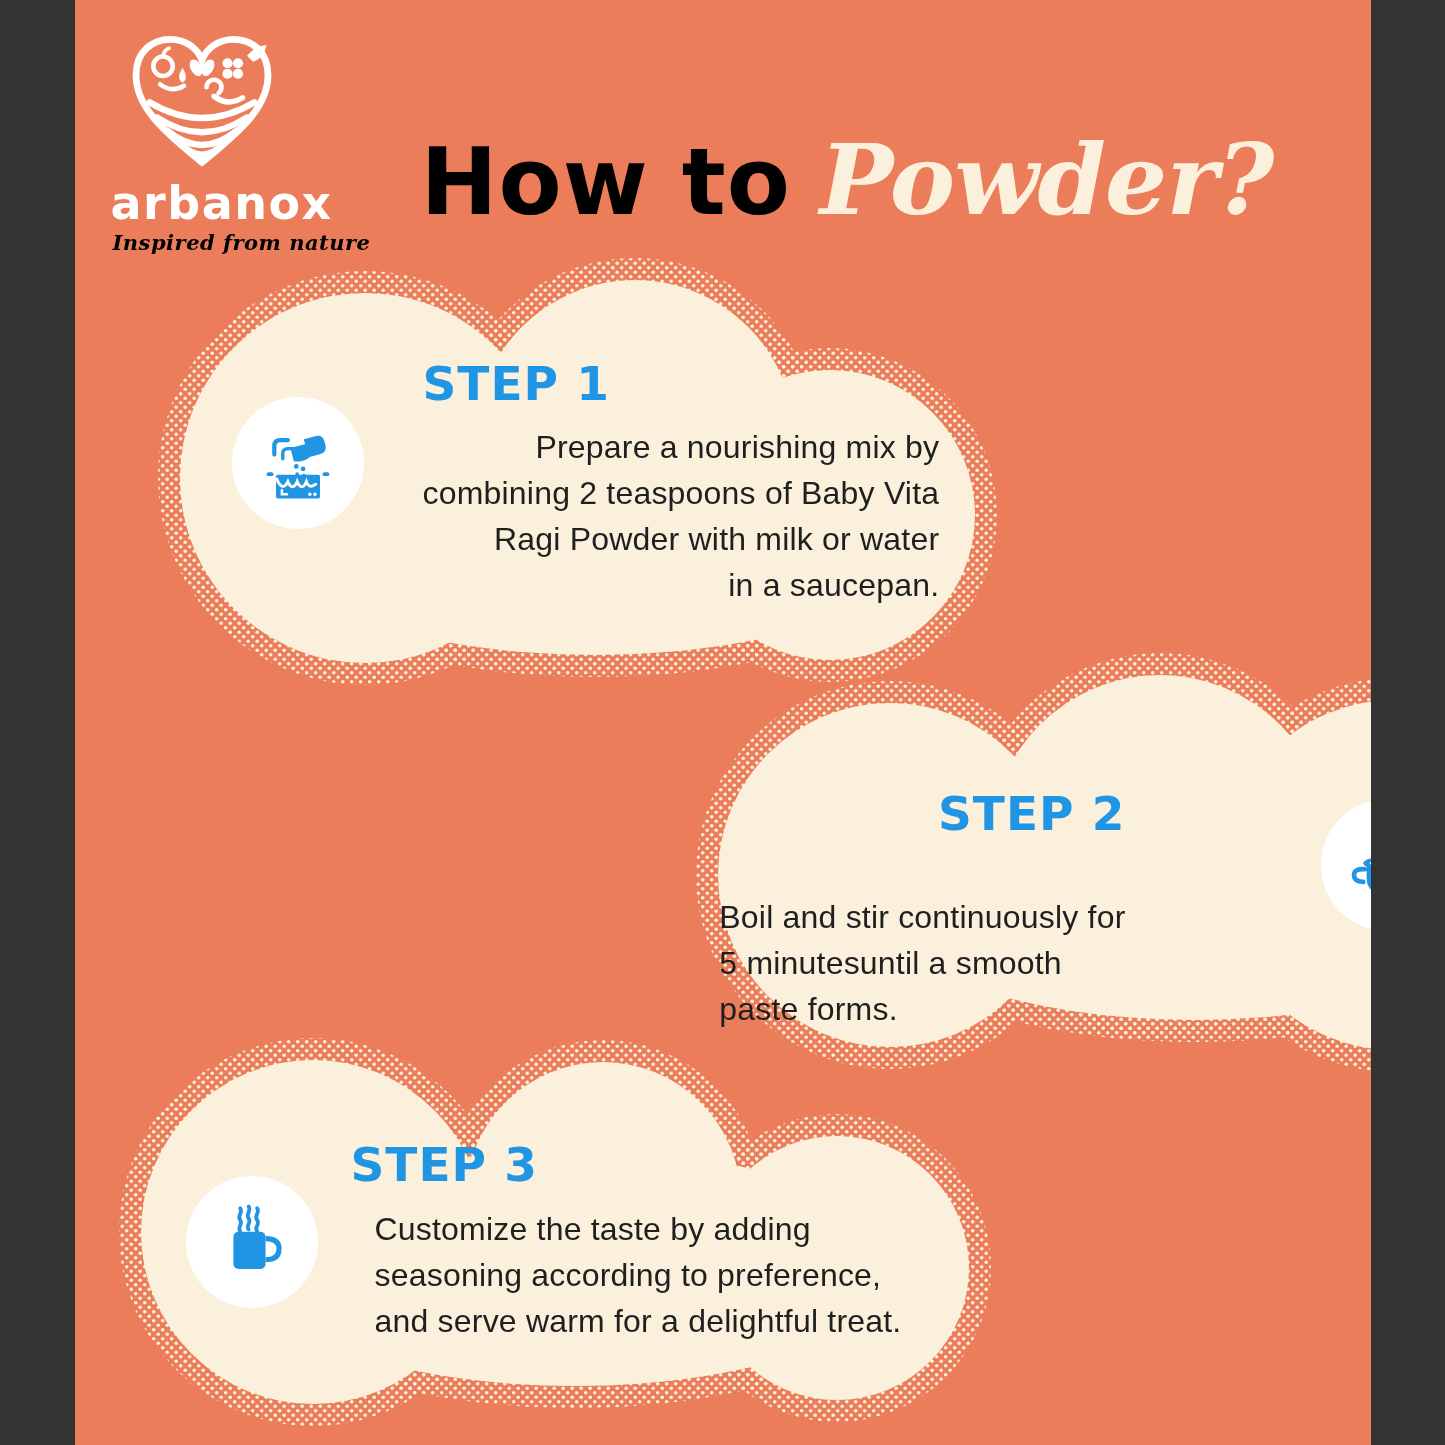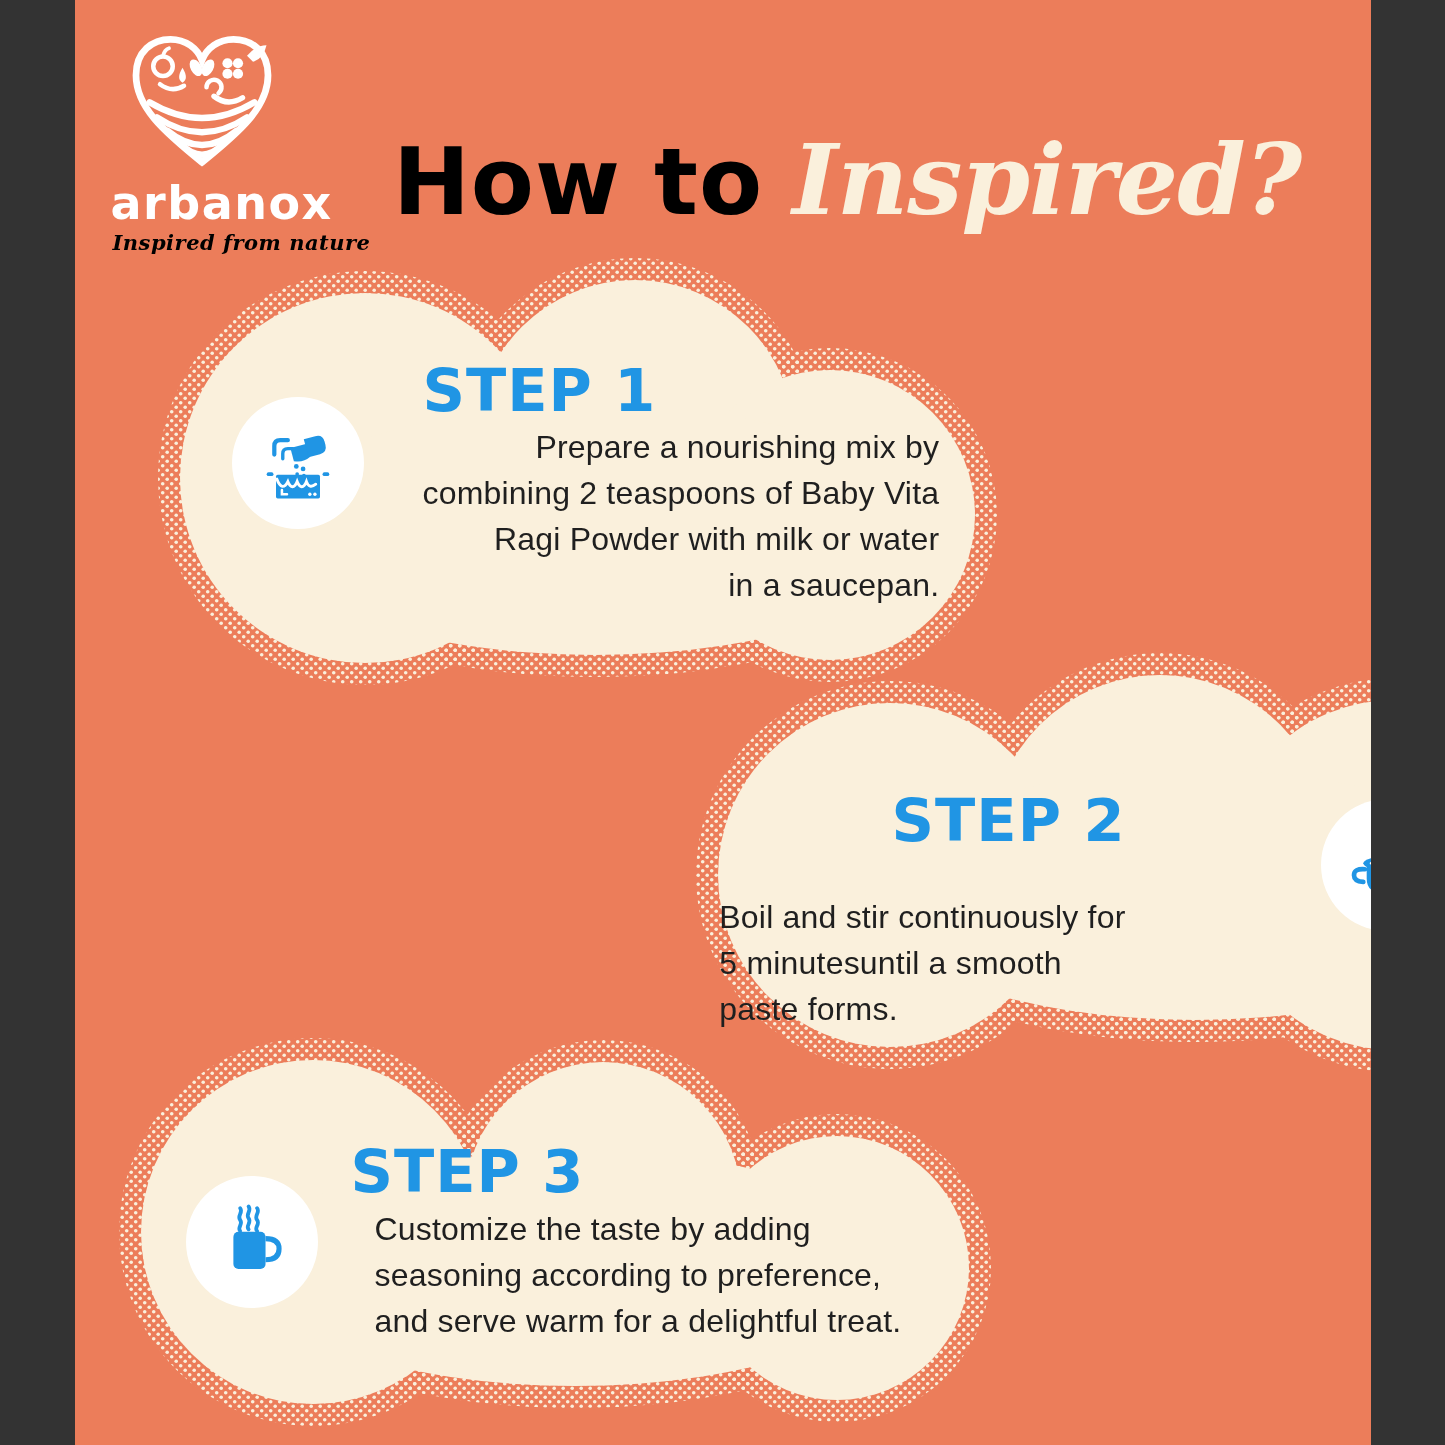--- a/index.html
+++ b/index.html
@@ -48,21 +48,21 @@
   }
 
   
   .icon-circle{
     position:absolute;width:132px;height:132px;border-radius:50%;
     background:#FFFFFF;display:flex;align-items:center;justify-content:center;
   }
   .step-label{
     position:absolute;margin:0;
     font-family:"DejaVu Sans", sans-serif;
-    font-weight:bold;font-size:59px;color:#2095E4;
+    font-weight:bold;font-size:47px;color:#2095E4;
     letter-spacing:1px;white-space:nowrap;
   }
   .step-text{
     position:absolute;margin:0;
     font-size:32px;line-height:46px;color:#1F1F1F;
     letter-spacing:0.2px;
   }
   .step-text span{display:block;white-space:nowrap;}
 
   .s1-circle{left:157px;top:397px;}
@@ -171,21 +171,21 @@
         <path d="M53,37 a5,5 0 1 1 8,4" stroke-width="3"></path>
         <path d="M58,43 q9,7 19,1" stroke-width="3.6"></path>
       </g>
     </svg>
     <div class="brand-name">arbanox</div>
     <div class="brand-tagline">Inspired from nature</div>
   </header>
 
   <h1 class="title">
     <span class="t1">How to</span>
-    <span class="t2">Inspired?</span>
+    <span class="t2">Powder?</span>
   </h1>
 
   <section>
     <div class="icon-circle s1-circle">
       <svg width="88" height="88" viewBox="0 0 104 104">
         <g fill="none" stroke="#2095E4" stroke-linecap="round" stroke-linejoin="round">
           <path d="M24,42 L24,32 Q24,25 31,25 L40,25" stroke-width="5"></path>
           <path d="M34,47 L34,41 Q34,35 40,35 L46,35" stroke-width="4"></path>
         </g>
         <g transform="rotate(-15 60 36)" fill="#2095E4">

